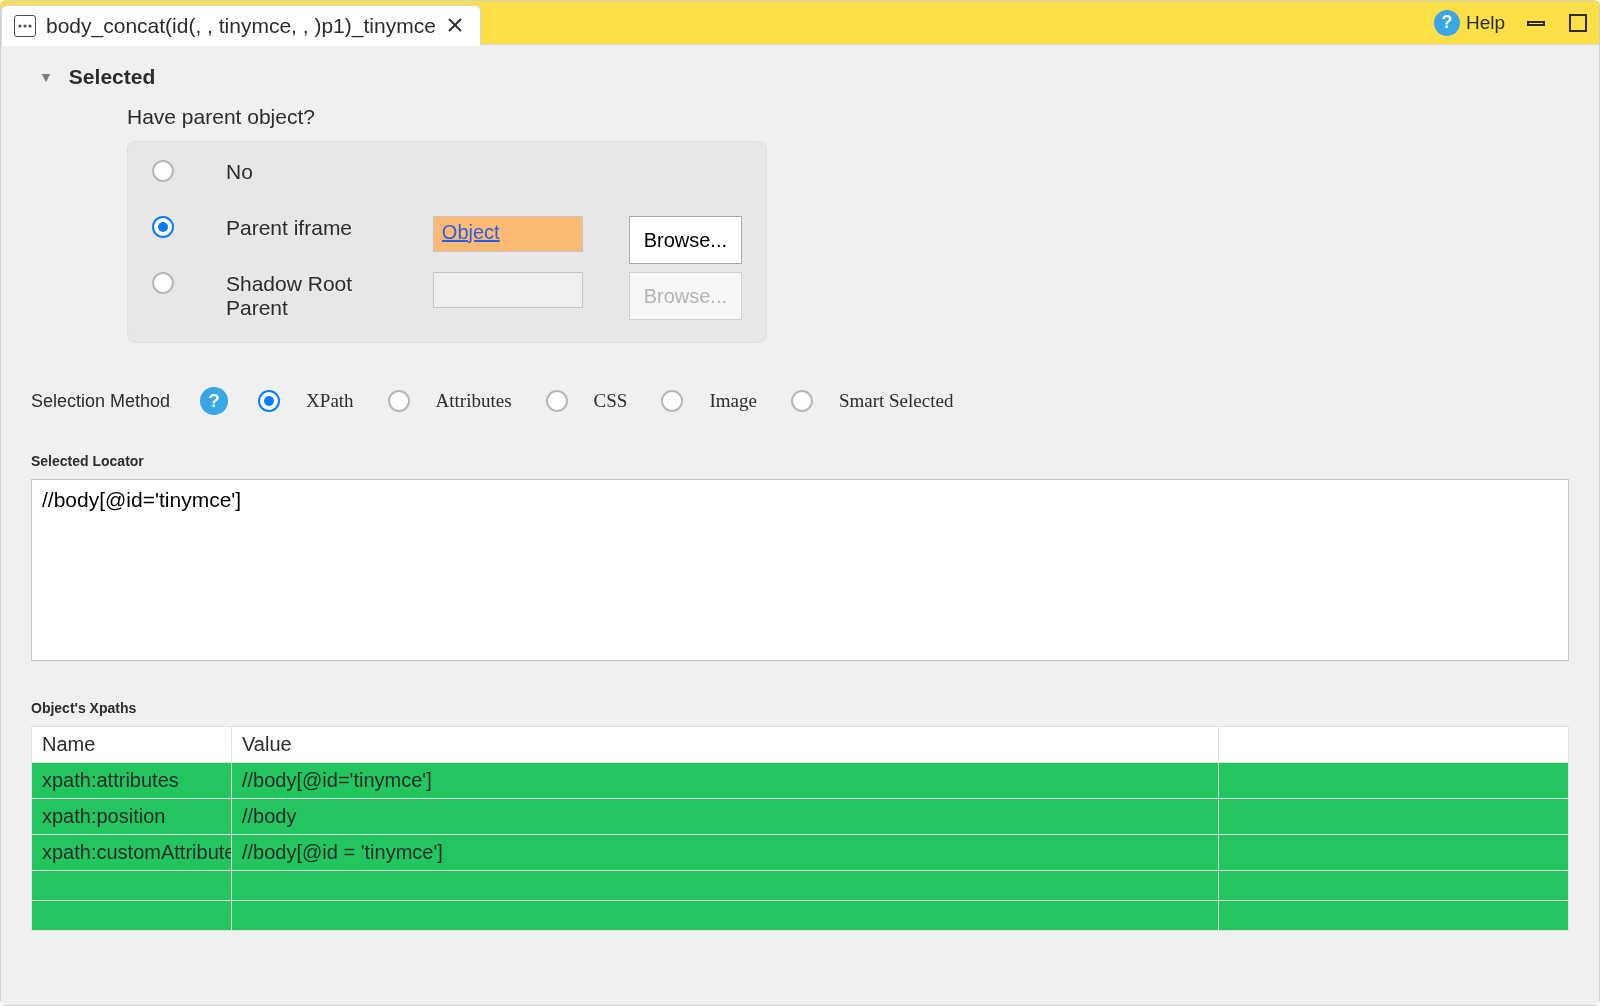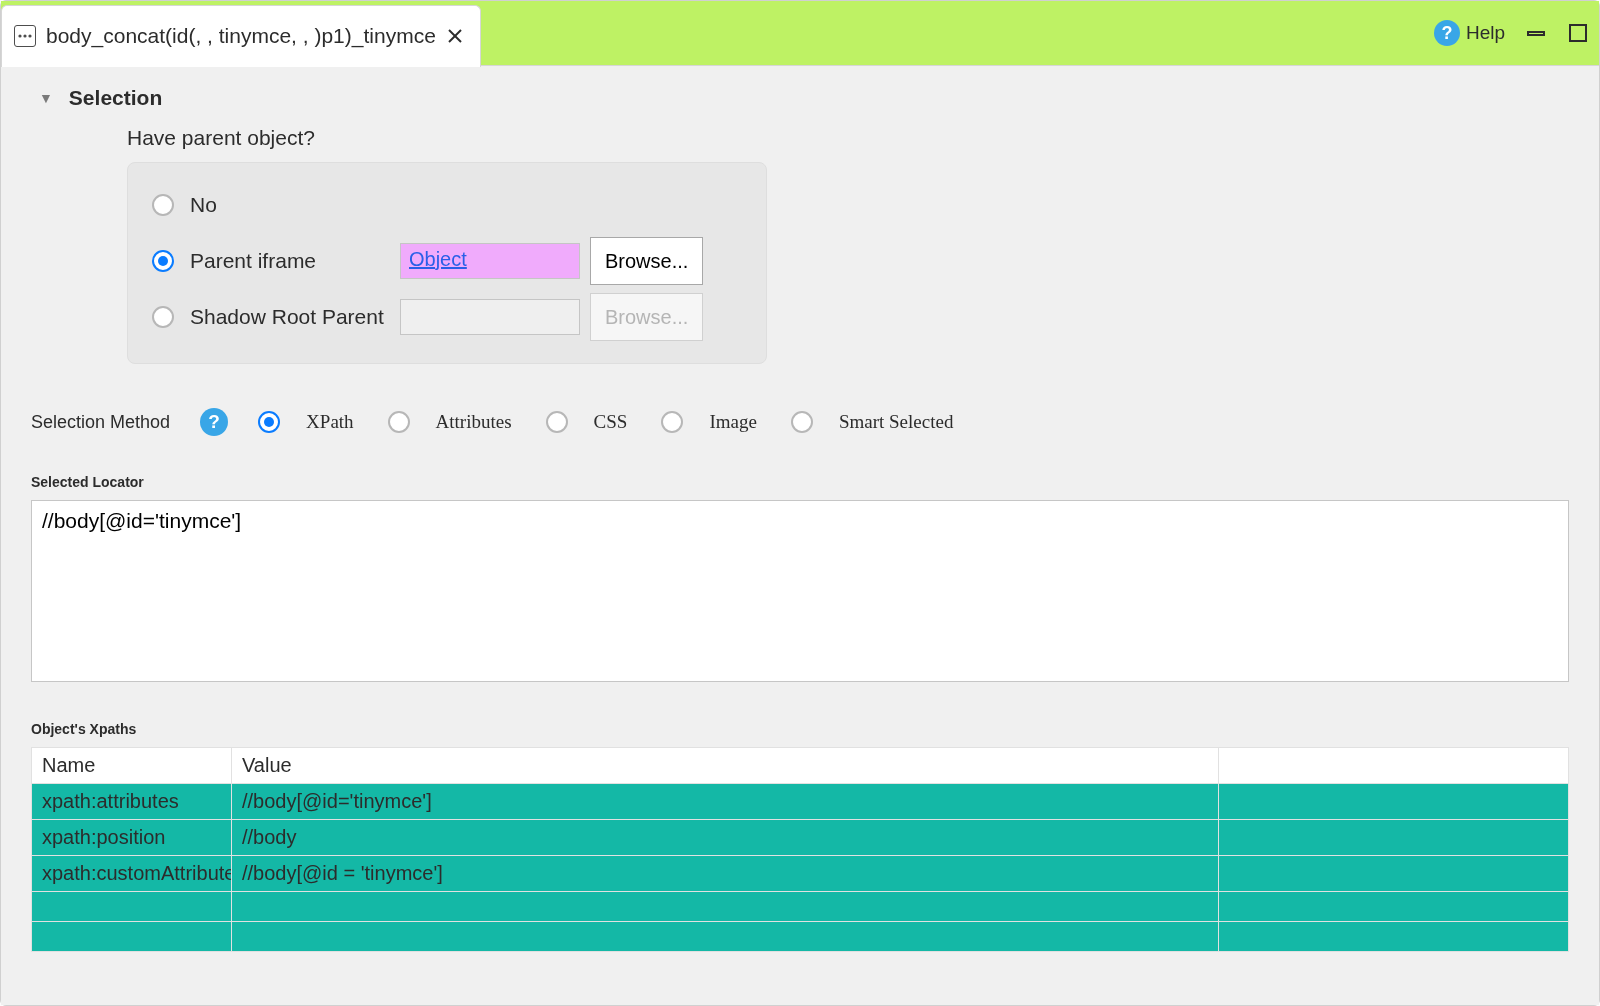--- a/index.html
+++ b/index.html
@@ -1,51 +1,51 @@
 <!DOCTYPE html>
 <html><head>
 <meta charset="utf-8">
 <style>
   * { box-sizing: border-box; margin: 0; padding: 0; }
   html, body { width: 1600px; height: 1006px; font-family: 'Helvetica Neue', Arial, sans-serif; font-size: 19px; color: #2c2c2c; background: #fcfcfc; }
   .frame { width: 100%; height: 100%; border: 1.5px solid #d0d0d0; border-radius: 6px; background: #f0f0f0; display: flex; flex-direction: column; }
-  .tabbar { height: 65px; display: flex; align-items: stretch; border-bottom: 1.5px solid #d6d6d6; background: #bef264; position: relative; }
+  .tabbar { height: 44px; display: flex; align-items: stretch; border-bottom: 1.5px solid #d6d6d6; background: #fde047; position: relative; }
   .tab { background: #fff; border: 1.5px solid #d6d6d6; border-bottom: none; display: flex; align-items: center; padding: 0 16px 0 12px; gap: 10px; border-top-left-radius: 6px; border-top-right-radius: 6px; margin-top: 4px; margin-bottom: -1.5px; }
   .tab .tab-icon { width: 22px; height: 22px; border: 1.5px solid #4d4d4d; border-radius: 3px; display: flex; align-items: center; justify-content: center; font-size: 14px; color: #4d4d4d; letter-spacing: 1px; }
   .tab .tab-icon svg { display:block; }
   .tab .tab-title { font-size: 21px; }
   .tab .tab-close { font-size: 20px; cursor: pointer; padding: 2px; }
   .tabbar-right { position: absolute; right: 10px; top: 0; bottom: 0; display: flex; align-items: center; gap: 20px; }
   .help { display: flex; align-items: center; gap: 6px; cursor: pointer; }
   .help-icon { width: 26px; height: 26px; border-radius: 50%; background: #39a6e7; color: #fff; display: flex; align-items: center; justify-content: center; font-weight: 700; font-size: 18px; }
   .win-btn { width: 22px; height: 22px; display:flex; align-items:center; justify-content:center; cursor:pointer; }
   .win-btn svg { display:block; }
   .body { flex:1; background:#f0f0f0; padding: 20px 30px 30px 30px; overflow:hidden; }
   .settings-header { display:flex; align-items:center; gap:16px; font-weight:700; font-size:21px; margin-left:8px; margin-bottom:16px; }
   .collapse-triangle { color:#7a7a7a; font-size:14px; cursor:pointer; }
   .question { font-size:21px; margin-left:96px; margin-bottom:12px; }
   .parent-panel { margin-left:96px; background:#e7e7e7; border:1.5px solid #dedede; border-radius:8px; width:640px; padding:18px 24px 22px 24px; }
-  .radio-row { display:flex; align-items:center; min-height:48px; }
+  .radio-row { display:flex; min-height:48px;gap:36px; }
   .radio-row + .radio-row { margin-top:8px; }
   .radio { width:22px; height:22px; border-radius:50%; border:2px solid #b7b7b7; background:#fff; margin-right:16px; flex-shrink:0; display:flex; align-items:center; justify-content:center; cursor:pointer; }
   .radio.checked { border-color:#0a7cff; }
   .radio.checked::after { content:""; width:10px; height:10px; border-radius:50%; background:#0a7cff; }
   .radio-label { font-size:21px; width:210px; }
-  .inputbox { width:180px; height:36px; background:#f0abfc; border:1.5px solid #c5c5c5; padding:4px 8px; font-size:20px; overflow:hidden; }
+  .inputbox { width:180px; height:36px; background:#fdba74; border:1.5px solid #c5c5c5; padding:4px 8px; font-size:20px; overflow:hidden; }
   .inputbox.disabled { background:#efefef; color:#aaa; }
   .inputbox .link { color:#2a5fe8; text-decoration:underline; white-space:nowrap; }
   .browse { margin-left:10px; height:48px; padding:0 14px; background:#fff; border:1.5px solid #a8a8a8; font-size:20px; cursor:pointer; }
   .browse.disabled { color:#b5b5b5; border-color:#d0d0d0; background:#f6f6f6; }
   .sel-method { display:flex; align-items:center; gap:30px; margin-top:44px; margin-bottom:38px; }
   .sel-method-label { font-size:18px; }
   .sm-radio-row { display:flex; align-items:center; gap:34px; }
   .sm-radio { display:flex; align-items:center; gap:10px; cursor:pointer;font-family:Liberation Serif, serif; }
   .section-header { font-size:14px; font-weight:700; margin-bottom:10px; }
   .locator-area { width:100%; height:182px; background:#fff; border:1.5px solid #c6c6c6; padding:8px 10px; font-size:21px; resize:none; font-family: inherit; }
-  .xpaths-table { width:100%; border:1.5px solid #d0d0d0; background:#14b8a6; border-collapse:collapse; margin-top:10px; table-layout:fixed; }
+  .xpaths-table { width:100%; border:1.5px solid #d0d0d0; background:#22c55e; border-collapse:collapse; margin-top:10px; table-layout:fixed; }
   .xpaths-table th, .xpaths-table td { border:1px solid #e1e1e1; padding:6px 10px; text-align:left; font-size:20px; font-weight:400; height:30px; overflow:hidden; white-space:nowrap; text-overflow:clip; }
   .xpaths-table th { font-size:20px; background:#fff; }
   .col-name { width:200px; }
   .col-value { width:auto; }
   .col-empty { width:350px; }
   .spacer { height:34px; }
 </style>
 </head>
 <body>
 
@@ -82,21 +82,21 @@
             <rect x="2" y="2" width="16" height="16" fill="none" stroke="#2c2c2c" stroke-width="2"></rect>
           </svg>
       </div>
     </div>
   </div>
 
   <div class="body">
 
     <div class="settings-header">
       <span class="collapse-triangle">▼</span>
-      <span>Selection</span>
+      <span>Selected</span>
     </div>
 
     <div class="question">Have parent object?</div>
 
     <div class="parent-panel">
       <div class="radio-row">
         <span class="radio"></span>
         <span class="radio-label">No</span>
       </div>
       <div class="radio-row">

